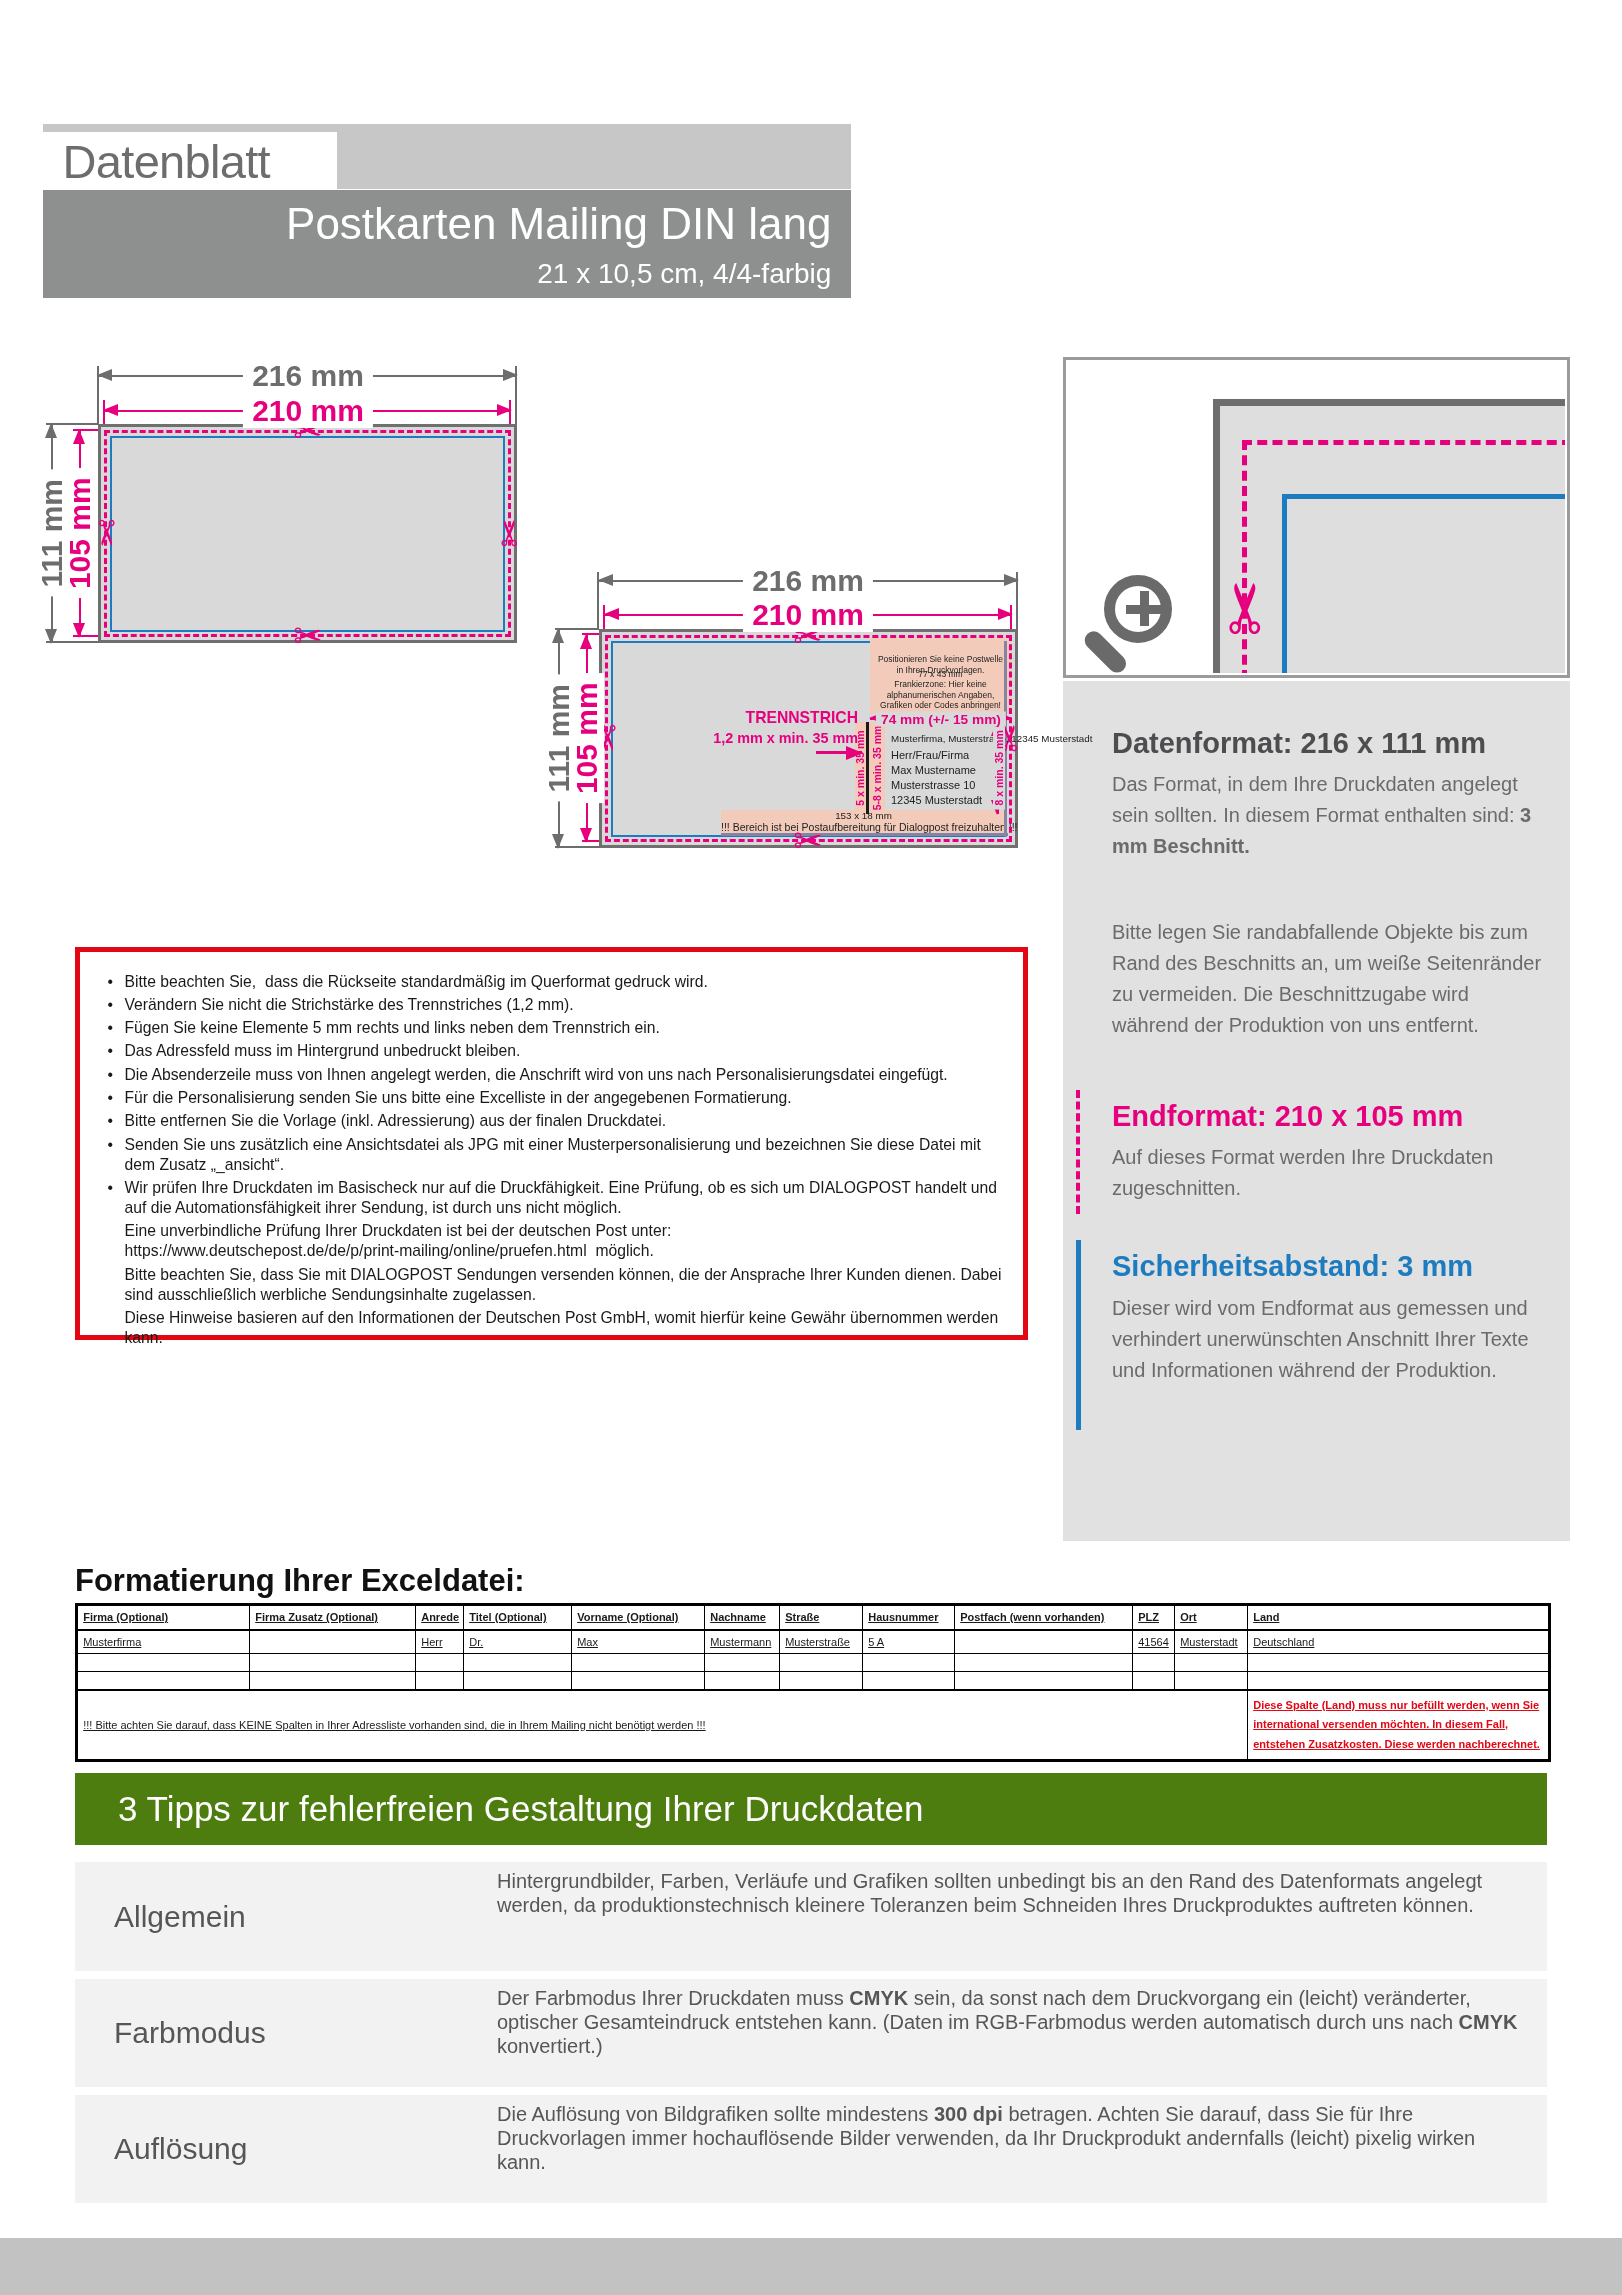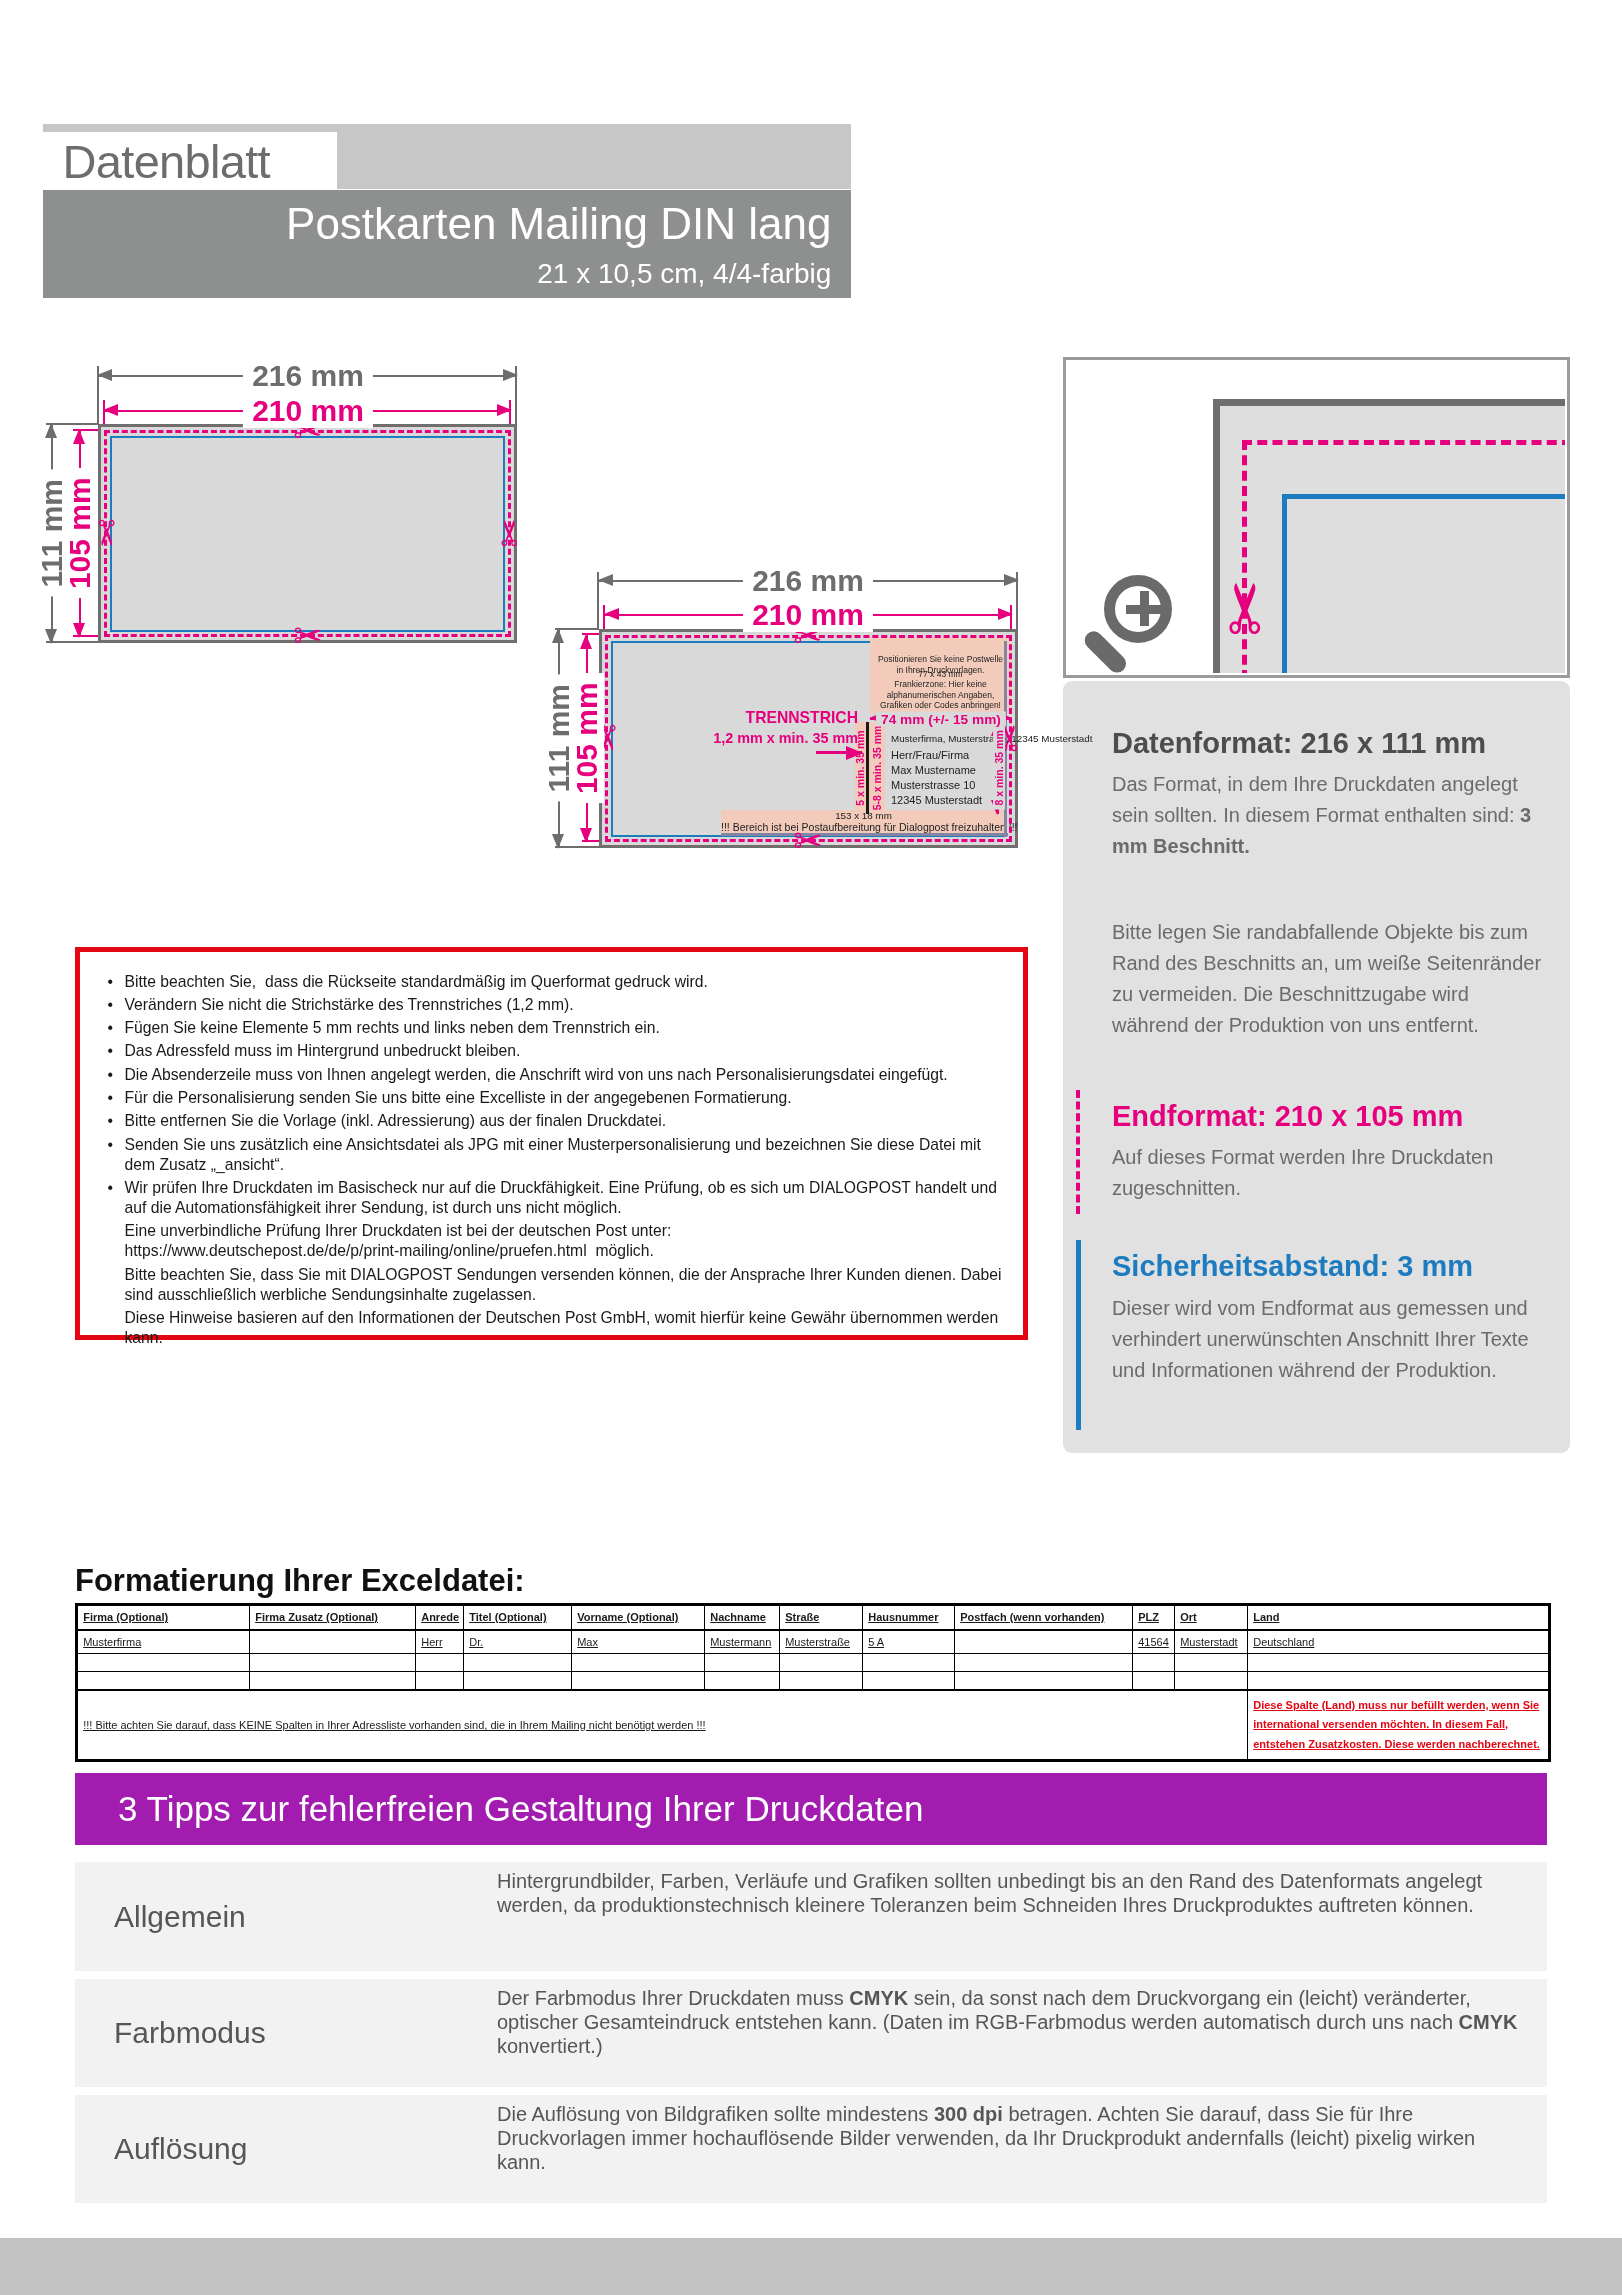--- a/index.html
+++ b/index.html
@@ -51,21 +51,21 @@
   .hint-t{font-size:15.7px;line-height:20px;white-space:pre-wrap;}
   
   .xl-title{font-weight:bold;font-size:31px;color:#111;}
   table.xl{border-collapse:collapse;table-layout:fixed;width:1472px;border:3.3px solid #000;}
   table.xl th,table.xl td{border:1.3px solid #000;font-size:11px;padding:1.3px 5.2px;text-align:left;vertical-align:middle;overflow:hidden;white-space:nowrap;text-decoration:underline;}
   table.xl th{font-weight:bold;border-bottom-width:2.6px;}
   tr.xl-note-row td{border-top-width:2.6px;white-space:normal;}
   .xl-note{text-align:center;font-size:17px;}
   .xl-land{color:#e30613;font-weight:bold;font-size:15.7px;line-height:19.6px;vertical-align:top;padding-top:3.9px;}
   
-  .tips-banner{background:#a21caf;color:#fff;display:flex;align-items:center;}
+  .tips-banner{background:#4d7c0f;color:#fff;display:flex;align-items:center;}
   .tips-banner-text{font-size:35px;padding-left:43px;}
   .tip-row{background:#f2f2f2;}
   .tip-label{position:absolute;left:39px;top:50%;transform:translateY(-50%);font-size:30px;color:#565656;}
   .tip-text{position:absolute;left:422px;top:6.5px;width:1021px;font-size:20px;line-height:24px;color:#565656;}
   .footer{background:#c3c2c2;}
   .seg-b{font-weight:bold;}
 </style>
 </head>
 <body>
 
@@ -111,21 +111,21 @@
   </div>
   <div class="mag-h" style="left:14.4px;top:283px;width:51px;height:17.7px;border-radius:9.2px;transform:rotate(45deg);"></div>
   <div class="abs" style="left:147px;top:39px;width:352px;height:274px;overflow:hidden;">
     <div class="abs" style="left:0;top:0;right:0;bottom:0;border-top:7.9px solid #6e6e6e;border-left:7.9px solid #6e6e6e;background:#dedede;box-sizing:border-box;"></div>
     <div class="abs" style="left:29.4px;top:41px;right:-6.5px;bottom:-6.5px;border-top:5.9px dashed #e6007e;border-left:5.9px dashed #e6007e;box-sizing:border-box;"></div>
     <div class="abs" style="left:69px;top:95px;right:-6.5px;bottom:-6.5px;border-top:5.9px solid #1d7bc0;border-left:5.9px solid #1d7bc0;box-sizing:border-box;"></div>
     <span class="sc" style="left:33px;top:209px;font-size:69px;transform:translate(-50%,-50%) rotate(-90deg);">✂</span>
   </div>
 </div>
 
-<div class="abs panel" style="left:1063px;top:681px;width:507px;height:772px;border-radius:9px;">
+<div class="abs panel" style="left:1063px;top:681px;width:507px;height:860px;">
   <div class="abs p-title" style="left:49px;top:46px;">Datenformat: 216 x 111 mm</div>
   <div class="abs p-body" style="left:49px;top:88px;width:425px;"><span>Das Format, in dem Ihre Druckdaten angelegt sein sollten. In diesem Format enthalten sind: </span><span class="seg-b">3 mm Beschnitt.</span></div>
   <div class="abs p-body" style="left:49px;top:236px;width:435px;">Bitte legen Sie randabfallende Objekte bis zum Rand des Beschnitts an, um weiße Seitenränder zu vermeiden. Die Beschnittzugabe wird während der Produktion von uns entfernt.</div>
   <div class="abs" style="left:13px;top:409px;width:0;height:124px;border-left:4.6px dashed #e6007e;"></div>
   <div class="abs p-title mag-accent" style="left:49px;top:419px;">Endformat: 210 x 105 mm</div>
   <div class="abs p-body" style="left:49px;top:461px;width:425px;">Auf dieses Format werden Ihre Druckdaten zugeschnitten.</div>
   <div class="abs" style="left:13px;top:559px;width:4.6px;height:190px;background:#1d7bc0;"></div>
   <div class="abs p-title blue-accent" style="left:49px;top:569px;">Sicherheitsabstand: 3 mm</div>
   <div class="abs p-body" style="left:49px;top:612px;width:435px;">Dieser wird vom Endformat aus gemessen und verhindert unerwünschten Anschnitt Ihrer Texte und Informationen während der Produktion.</div>
 </div>

